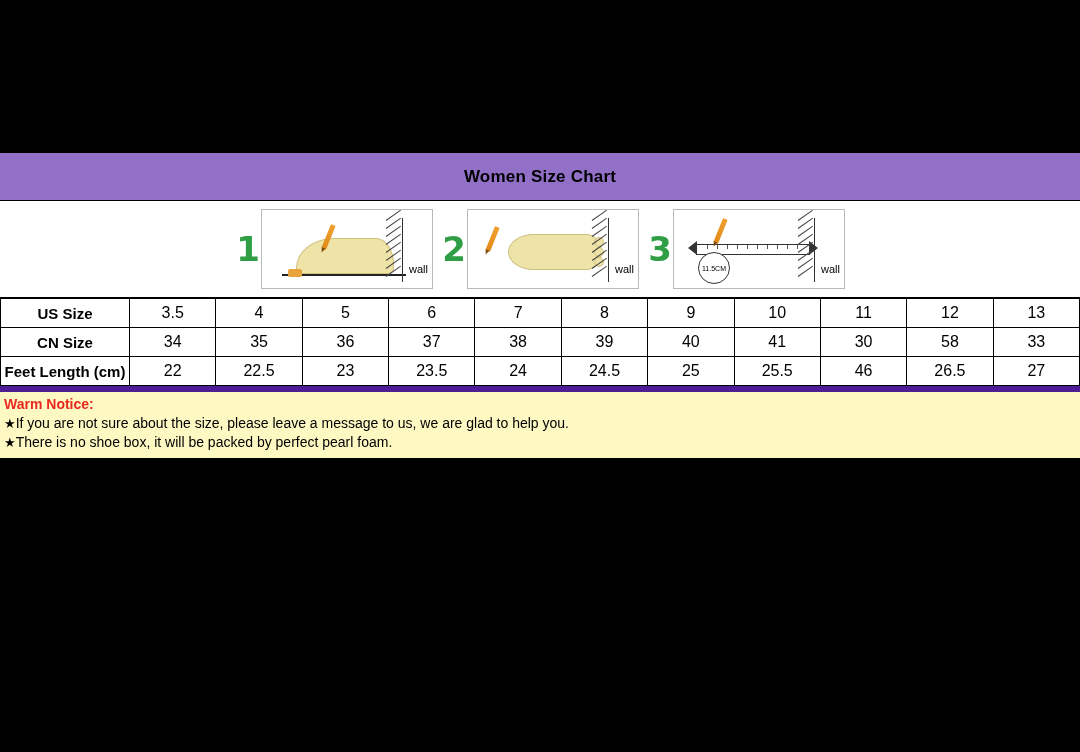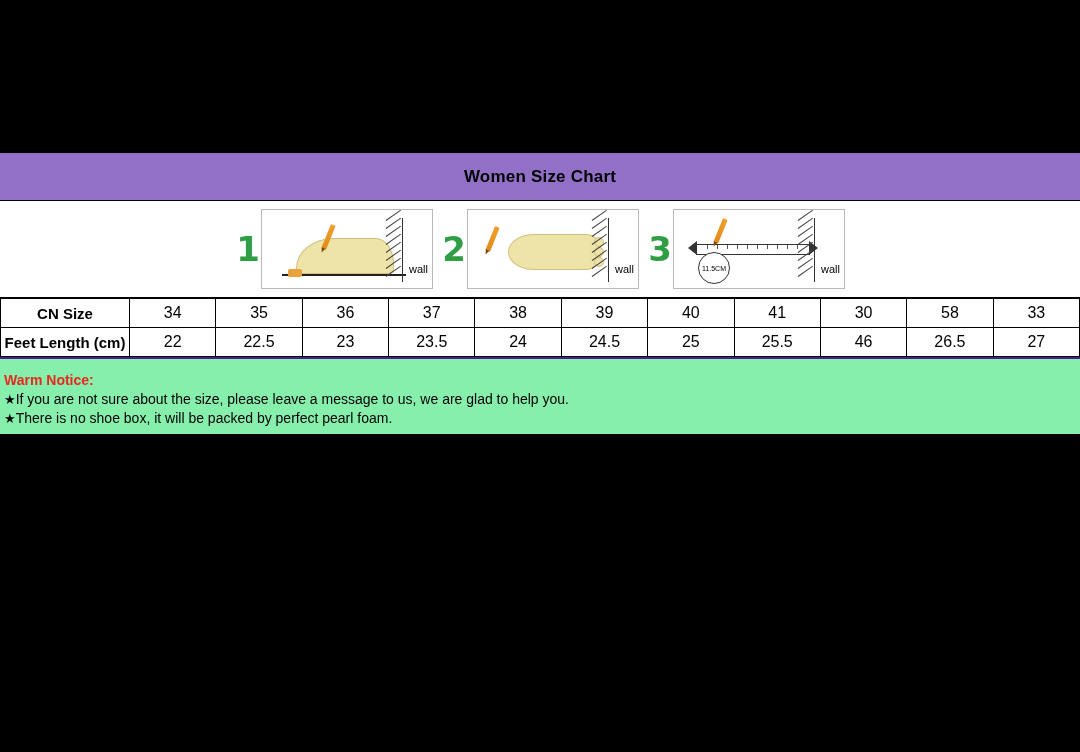--- a/index.html
+++ b/index.html
@@ -231,23 +231,23 @@
     background: #ffffff;
   }
   table.size-table td.rowhead {
     width: 126px;
     font-weight: bold;
     font-size: 15px;
     background: #ffffff;
   }
   
   .notice {
-    background: #86efac;
-    border-top: 2px solid #4c1d95;
-    padding: 12px 4px 6px 4px;
+    background: #fef9c3;
+    border-top: 6px solid #4c1d95;
+    padding: 3px 4px 6px 4px;
   }
   .notice-title {
     color: #e8281e;
     font-weight: bold;
     font-size: 14px;
     line-height: 19px;
   }
   .notice-line {
     font-size: 14px;
     line-height: 19px;
@@ -347,20 +347,34 @@
           </div>
           <span class="wall-label">wall</span>
         </div>
       </div>
 
     </div>
 
     <table class="size-table">
       <tbody id="size-table-body">
           <tr>
+            <td class="rowhead">US Size</td>
+            <td>3.5</td>
+            <td>4</td>
+            <td>5</td>
+            <td>6</td>
+            <td>7</td>
+            <td>8</td>
+            <td>9</td>
+            <td>10</td>
+            <td>11</td>
+            <td>12</td>
+            <td>13</td>
+          </tr>
+          <tr>
             <td class="rowhead">CN Size</td>
             <td>34</td>
             <td>35</td>
             <td>36</td>
             <td>37</td>
             <td>38</td>
             <td>39</td>
             <td>40</td>
             <td>41</td>
             <td>30</td>

